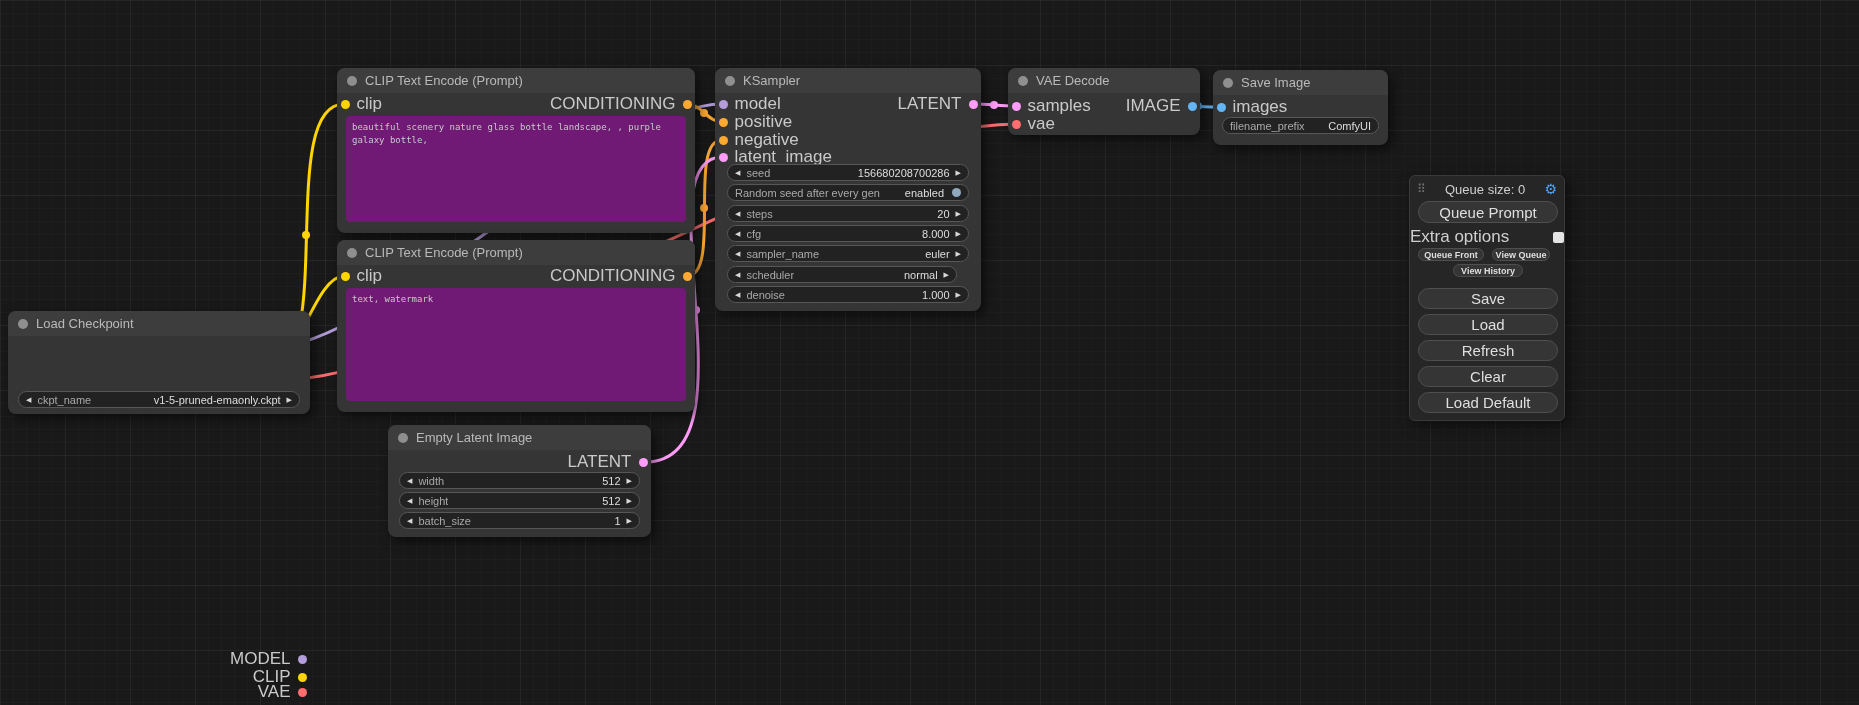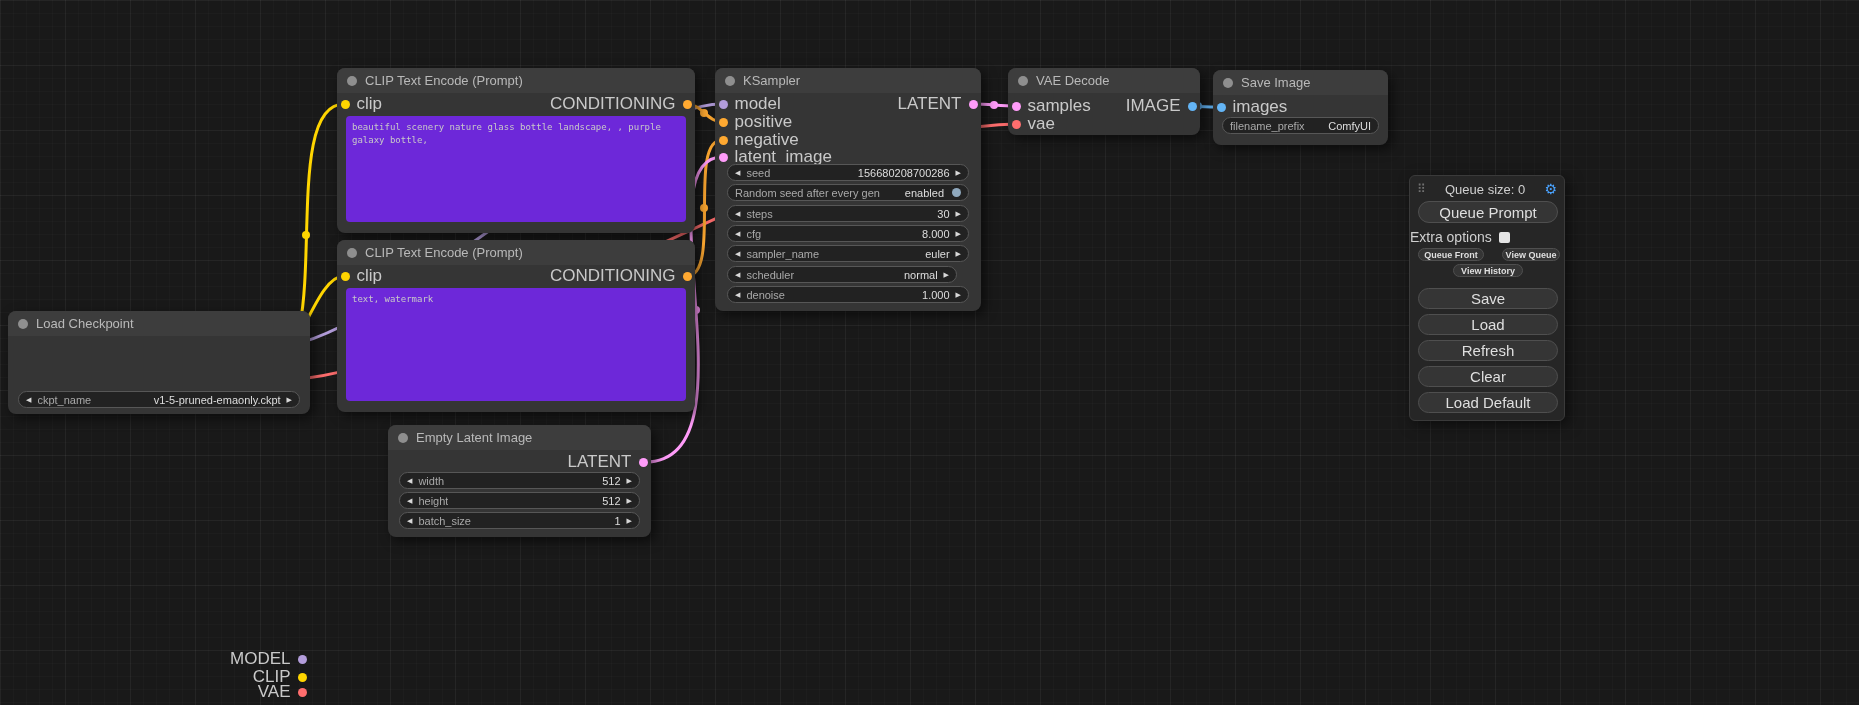--- a/index.html
+++ b/index.html
@@ -49,21 +49,21 @@
     display:flex; align-items:center; padding:0 7px; gap:6px;
     font-size:11px; color:#c8c8c8; white-space:nowrap;
   }
   .warrow { font-size:7px; color:#d8d8d8; line-height:1; flex:none; cursor:pointer; }
   .wlabel { color:#a9a9a9; overflow:hidden; }
   .wvalue { margin-left:auto; color:#dedede; }
   .toggle-dot { width:9px; height:9px; border-radius:50%; background:#8fa8bd; flex:none; margin-left:2px; }
 
   .text-box {
     position:absolute; left:9px; right:9px;
-    background:#6d28d9; border-radius:4px; padding:5px 6px;
+    background:#701a75; border-radius:4px; padding:5px 6px;
     font-family:"DejaVu Sans Mono", monospace; font-size:9px; line-height:1.45;
     color:#c9c9c9; white-space:pre-wrap; word-break:break-word; overflow:hidden;
   }
 
   .menu-panel {
     position:absolute; z-index:3;
     background:#262626; border:1px solid #3a3a3a; border-radius:6px;
     box-shadow:4px 4px 14px rgba(0,0,0,.5);
   }
   .menu-header { position:absolute; top:4px; left:0; right:0; height:18px;
@@ -75,22 +75,22 @@
   button.btn {
     appearance:none; -webkit-appearance:none; cursor:pointer;
     background:#353535; border:1px solid #4f4f4f; border-radius:11px;
     color:#dfdfdf; text-align:center; font-family:"Liberation Sans", sans-serif;
     position:absolute; display:block; padding:0;
   }
   .btn-large { left:8px; width:140px; height:21px; font-size:15px; }
   .btn-small { height:13px; font-size:9px; border-radius:7px; color:#c9c9c9;font-weight:bold; }
 
   .extra-row { position:absolute; top:54px; left:0; right:0; height:14px;
-               display:flex; justify-content:flex-start; align-items:center; gap:7px;
-               color:#cfcfcf; font-size:14px; }
+               display:flex; justify-content:space-between; align-items:center; gap:7px;
+               color:#cfcfcf; font-size:17px; }
   .checkbox { width:11px; height:11px; background:#e4e4e4; border-radius:2px; cursor:pointer; }
 </style>
 </head>
 <body>
 
 <div class="canvas"></div>
 
 <svg id="wires" width="1859" height="705" viewBox="0 0 1859 705">
   <g fill="none" stroke-width="3" stroke-linecap="round">
     <path d="M 269 348 C 382 348 610 104 722 104" stroke="#B39DDB"></path>
@@ -234,21 +234,21 @@
     <span class="warrow">▶</span>
   </div>
   <div class="widget" style="top:116px;left:12px;right:12px">
     <span class="wlabel">Random seed after every gen</span>
     <span class="wvalue">enabled</span>
     <span class="toggle-dot"></span>
   </div>
   <div class="widget" style="top:137px;left:12px;right:12px">
     <span class="warrow">◀</span>
     <span class="wlabel">steps</span>
-    <span class="wvalue">30</span>
+    <span class="wvalue">20</span>
     <span class="warrow">▶</span>
   </div>
   <div class="widget" style="top:157px;left:12px;right:12px">
     <span class="warrow">◀</span>
     <span class="wlabel">cfg</span>
     <span class="wvalue">8.000</span>
     <span class="warrow">▶</span>
   </div>
   <div class="widget" style="top:177px;left:12px;right:12px">
     <span class="warrow">◀</span>
@@ -312,21 +312,21 @@
   </div>
 
   <button class="btn btn-large" style="top:25px;height:22px">Queue Prompt</button>
 
   <div class="extra-row">
     <span>Extra options</span>
     <span class="checkbox"></span>
   </div>
 
   <button class="btn btn-small" style="top:72px;left:8px;width:66px">Queue Front</button>
-  <button class="btn btn-small" style="top:72px;left:92px;width:58px">View Queue</button>
+  <button class="btn btn-small" style="top:72px;left:82px;width:58px">View Queue</button>
   <button class="btn btn-small" style="top:88px;left:43px;width:70px">View History</button>
 
   <button class="btn btn-large" style="top:112px">Save</button>
   <button class="btn btn-large" style="top:138px">Load</button>
   <button class="btn btn-large" style="top:164px">Refresh</button>
   <button class="btn btn-large" style="top:190px">Clear</button>
   <button class="btn btn-large" style="top:216px">Load Default</button>
 </div>
 
 </body></html>

